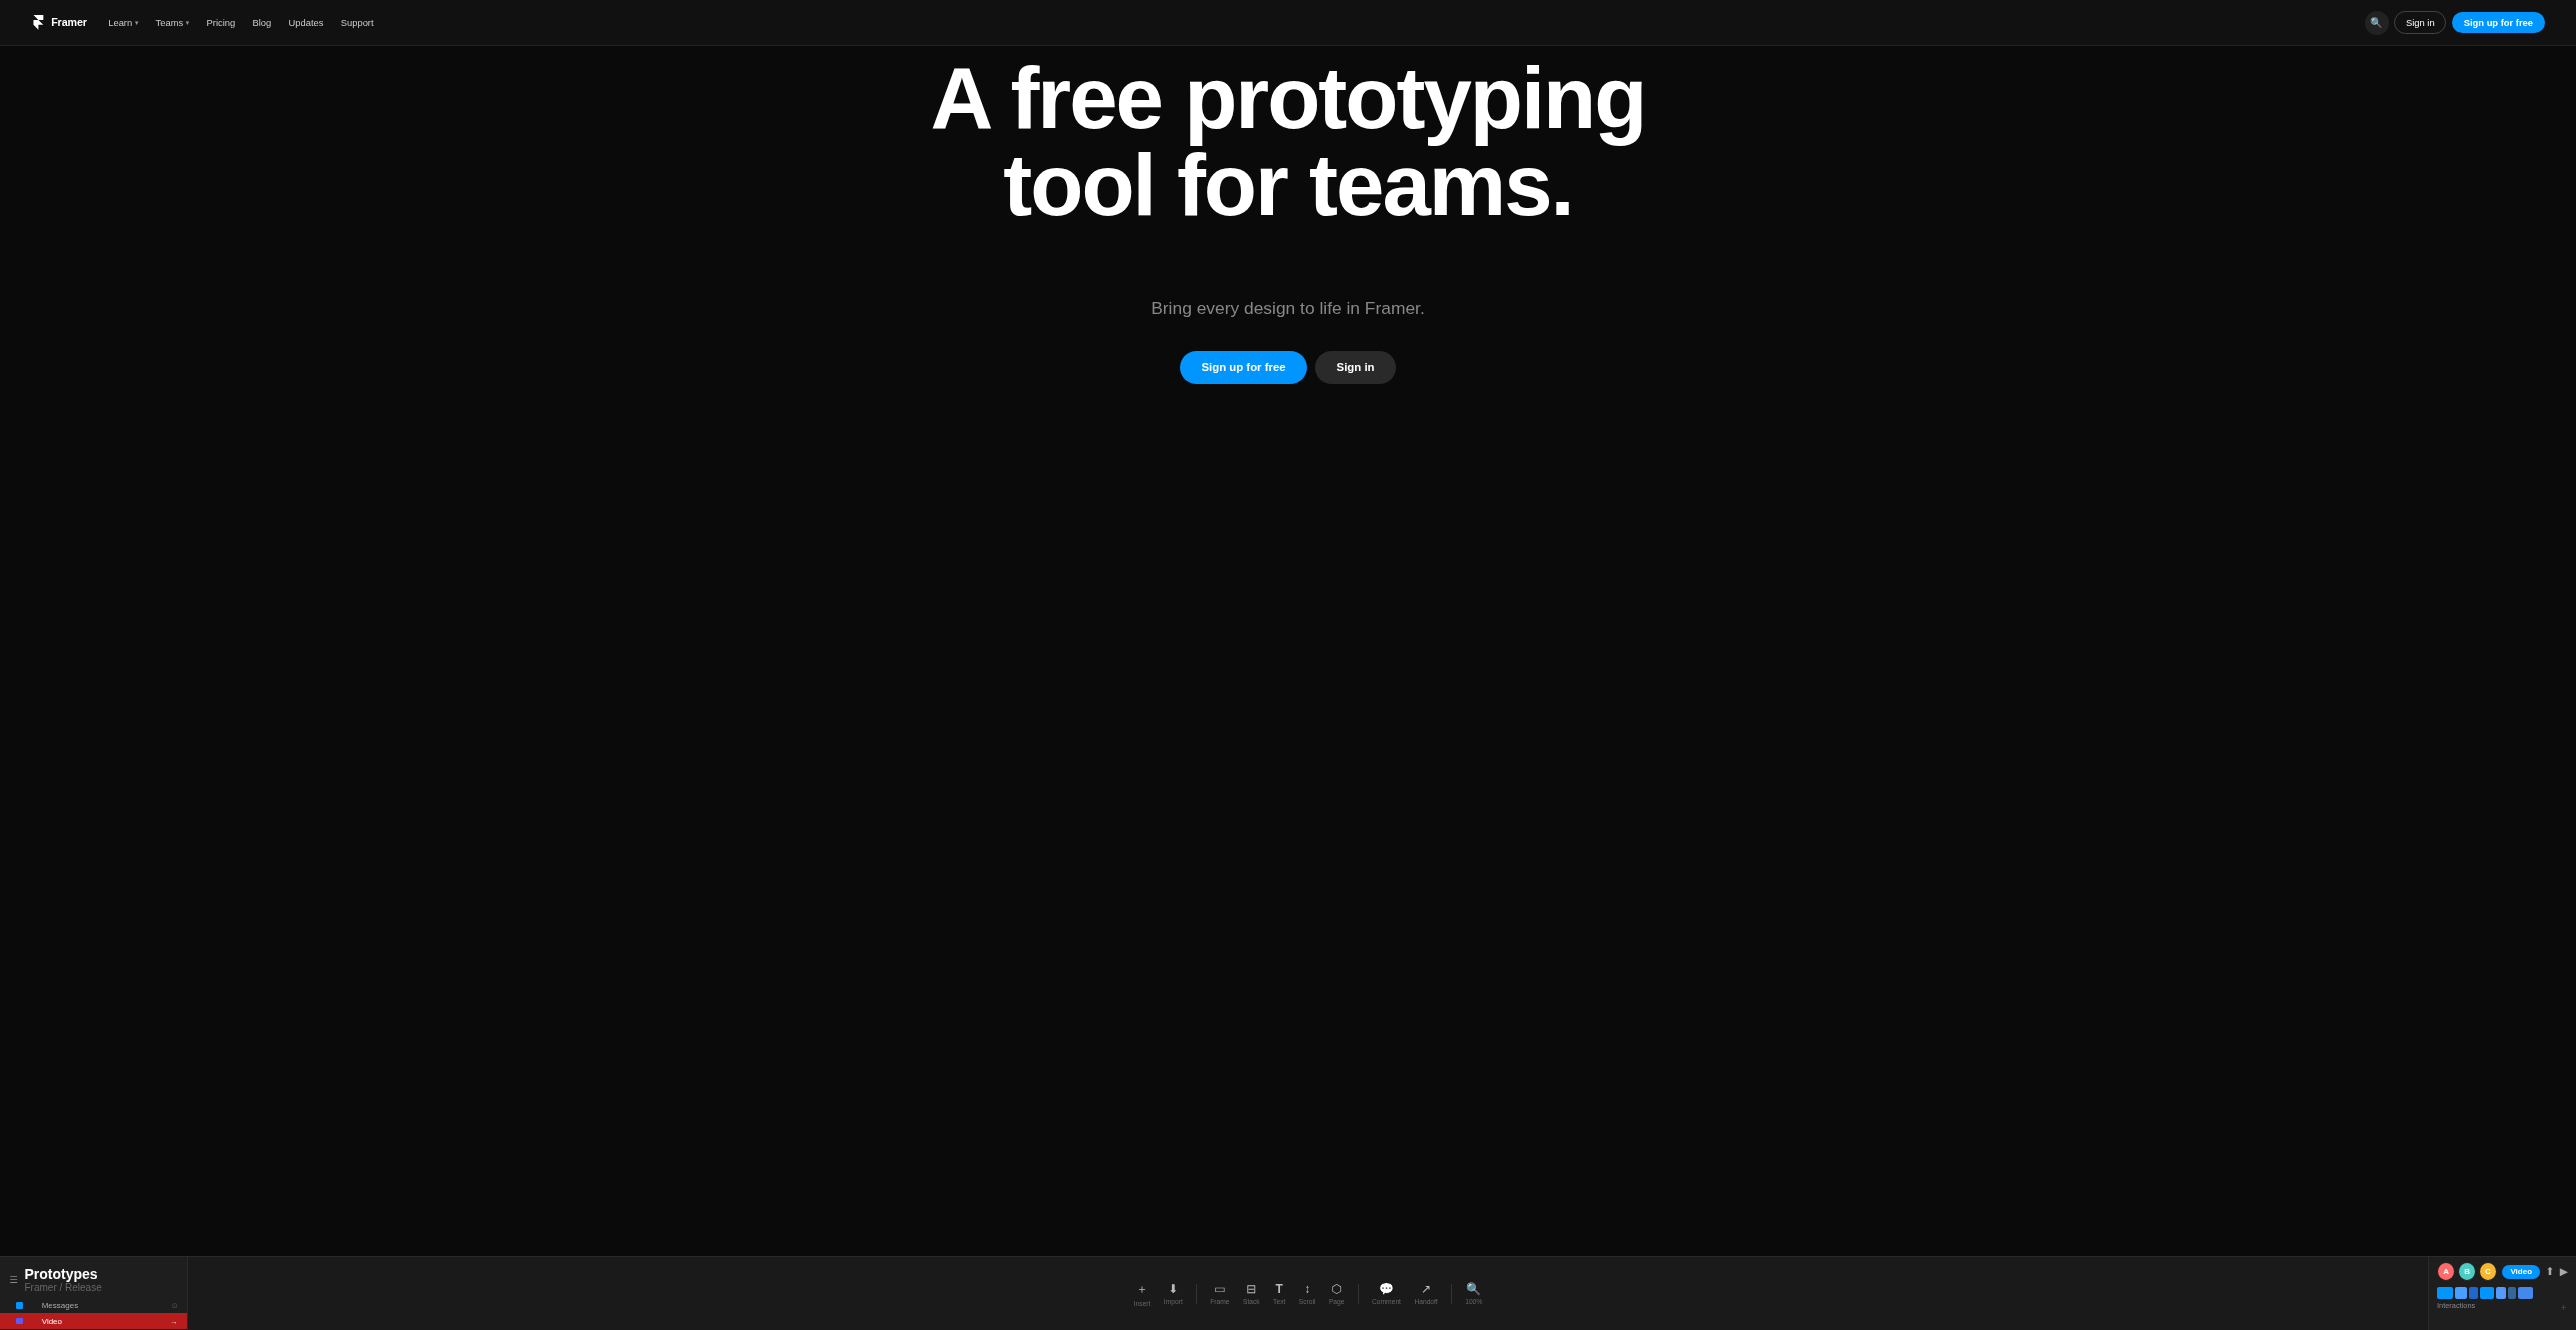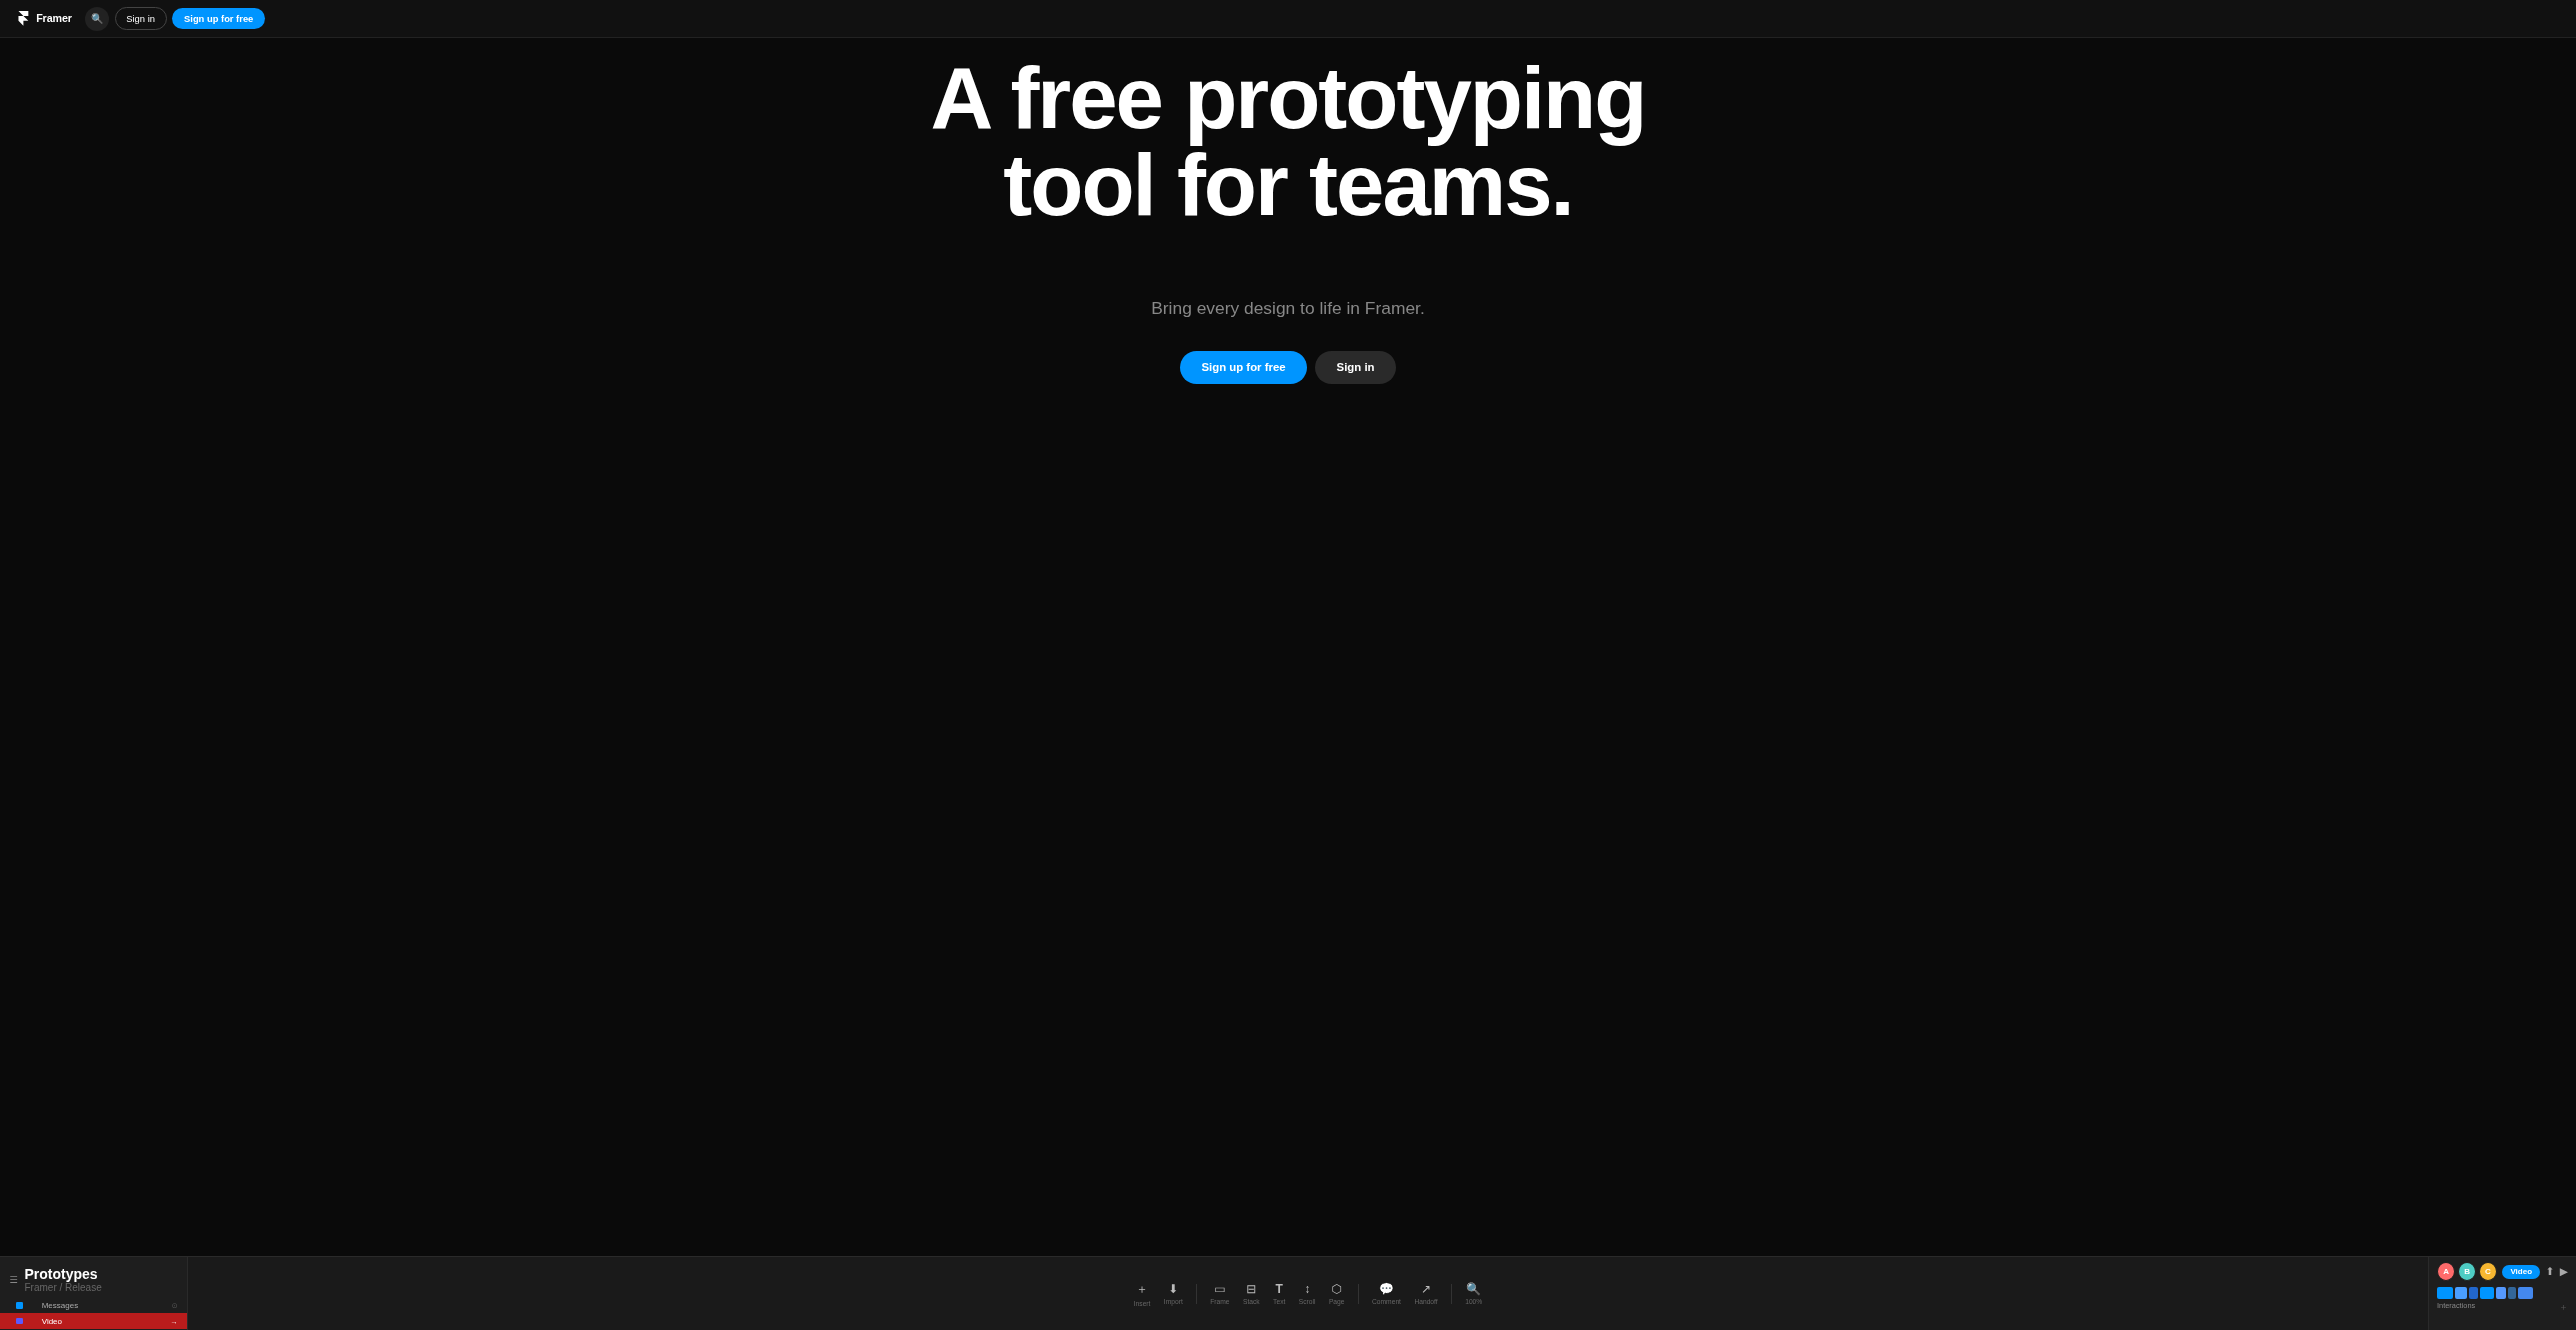--- a/index.html
+++ b/index.html
@@ -11,26 +11,26 @@
       min-height: 100vh;
       overflow-x: hidden;
     }
 
     
     nav {
       position: fixed;
       top: 0;
       left: 0;
       right: 0;
-      height: 38px;
+      height: 46px;
       background: #111;
       border-bottom: 0.7px solid #222;
       display: flex;
       align-items: center;
-      padding: 0 16px;
+      padding: 0 31px;
       gap: 2.7px;
       z-index: 100;
     }
 
     .nav-logo {
       display: flex;
       align-items: center;
       gap: 5.4px;
       margin-right: 10.7px;
       text-decoration: none;
@@ -360,20 +360,42 @@
 <body>
 
 <nav>
   <a class="nav-logo" href="#">
     <svg class="framer-icon" viewBox="0 0 24 24" fill="white">
       <path d="M4 0h16v8h-8zM4 8h8l8 8H4zM4 16h8v8z"></path>
     </svg>
     <span class="nav-logo-text">Framer</span>
   </a>
 
+  <div class="nav-links">
+    <a class="nav-link">
+      <span>Learn</span>
+      <span class="chevron">▾</span>
+    </a>
+    <a class="nav-link">
+      <span>Teams</span>
+      <span class="chevron">▾</span>
+    </a>
+    <a class="nav-link">
+      <span>Pricing</span>
+    </a>
+    <a class="nav-link">
+      <span>Blog</span>
+    </a>
+    <a class="nav-link">
+      <span>Updates</span>
+    </a>
+    <a class="nav-link">
+      <span>Support</span>
+    </a>
+  </div>
 
   <div class="nav-right">
     <button class="search-btn">
       <span>🔍</span>
     </button>
     <button class="btn-signin">Sign in</button>
     <button class="btn-signup">Sign up for free</button>
   </div>
 </nav>
 

